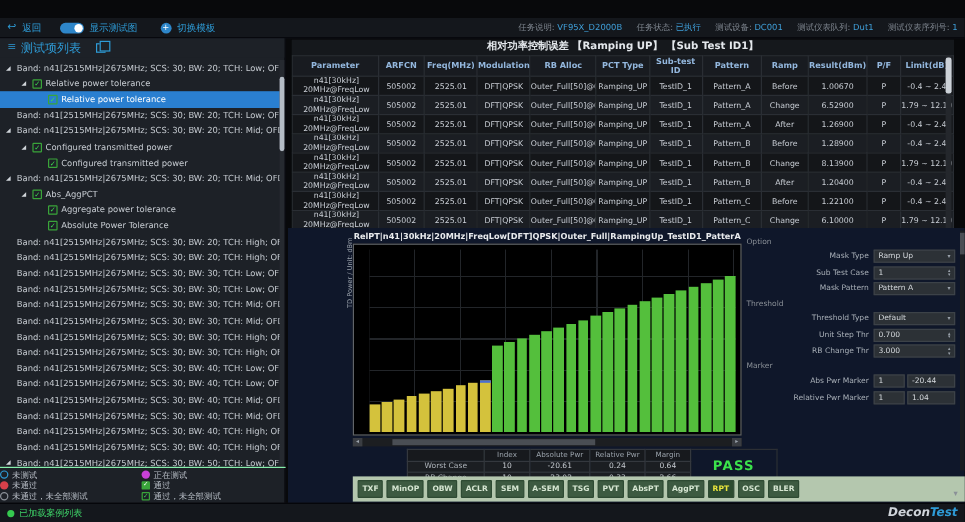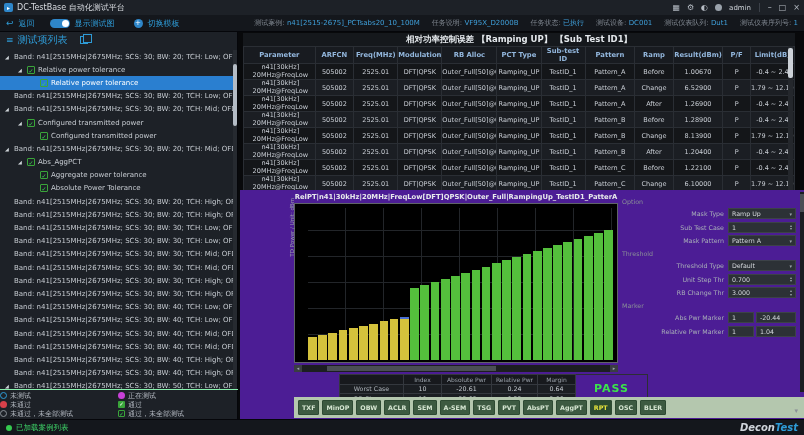--- a/index.html
+++ b/index.html
@@ -78,21 +78,21 @@
   table.main { width:100%; border-collapse:collapse; table-layout:fixed; }
   table.main th { font-size:6.8px; color:#93b7dd; background:#181b20; height:15px; border:1px solid #2a2e34; font-weight:bold; }
   table.main td { font-size:6.5px; color:#c9ced5; text-align:center; height:16px; border:1px solid #2a2e34; overflow:hidden; white-space:nowrap; }
   table.main tr.odd td { background:#141619; }
   table.main tr.even td { background:#1b1e23; }
   td.param { font-size:5.8px; color:#b6bdc5; text-align:left; padding-left:2px; line-height:1.1; }
   .mtable-scroll { position:absolute; right:2px; top:13px; width:5px; height:144px; background:#24272c; }
   .mtable-thumb { position:absolute; left:0; top:2px; width:5px; height:30px; background:#ccd1d7; border-radius:2px; }
 
   
-  .lower { position:absolute; left:240px; top:190px; width:564px; height:229px; background:#4c1d95; }
+  .lower { position:absolute; left:240px; top:190px; width:564px; height:229px; background:#0f172a; }
   .chart-col { position:absolute; left:54px; top:2px; width:324px; }
   .chart-title { font-size:6.8px; font-weight:bold; color:#e8eaec; text-align:center; height:11px; line-height:11px;
     white-space:nowrap; overflow:hidden; }
   .plot { position:relative; width:324px; height:160px; background:#000; border:1px solid #606468; }
   .ylab { position:absolute; left:-3px; top:50%; transform:rotate(-90deg) translateX(50%); transform-origin:left center;
     font-size:5.5px; color:#9aa2ab; white-space:nowrap; }
   .bars { position:absolute; left:13px; right:4px; top:4px; bottom:2px; display:flex; align-items:flex-end; gap:1.5px;
     background-image:
       repeating-linear-gradient(to top, transparent 0 25px, #222529 25px 26px),
       repeating-linear-gradient(to right, transparent 0 37px, #222529 37px 38px); }
@@ -134,49 +134,33 @@
   .m-spacer { flex:1; }
   .scroll-dn { position:absolute; right:6px; bottom:4px; color:#8a9097; font-size:7px; }
   .lower-scroll { position:absolute; right:0px; top:2px; width:4px; height:200px; background:#1a1d21; }
   .lower-thumb { position:absolute; top:2px; left:0; width:4px; height:18px; background:#4a4e54; }
 </style>
 </head>
 <body>
 
 <div id="app">
 
-  <div class="titlebar">
-    <div class="app-icon">▸</div>
-    <div class="app-title">DC-TestBase 自动化测试平台</div>
-    <div class="tb-right">
-      <span class="tb-ic">▦</span>
-      <span class="tb-ic">⚙</span>
-      <span class="tb-ic">◐</span>
-      <span class="avatar"></span>
-      <span class="user">admin</span>
-      <span class="win-sep">|</span>
-      <span class="tb-ic">–</span>
-      <span class="tb-ic">□</span>
-      <span class="tb-ic">×</span>
-    </div>
-  </div>
 
   <div class="toolbar">
     <div class="tbar-left">
       <span class="back-ic">↩</span>
       <span class="back-lb">返回</span>
       <span class="toggle">
           <span class="knob"></span>
         </span>
       <span class="tog-lb">显示测试图</span>
       <span class="add-ic">+</span>
       <span class="sw-lb">切换模板</span>
     </div>
     <div class="tbar-info" id="toolbar-info">
-        <span class="info-pair"><span class="lb">测试案例: </span><span class="vl">n41[2515-2675]_PCTsabs20_10_100M</span></span>
         <span class="info-pair"><span class="lb">任务说明: </span><span class="vl">VF95X_D2000B</span></span>
         <span class="info-pair"><span class="lb">任务状态: </span><span class="vl">已执行</span></span>
         <span class="info-pair"><span class="lb">测试设备: </span><span class="vl">DC001</span></span>
         <span class="info-pair"><span class="lb">测试仪表队列: </span><span class="vl">Dut1</span></span>
         <span class="info-pair"><span class="lb">测试仪表序列号: </span><span class="vl">1</span></span>
       </div>
   </div>
 
   <div class="sidebar">
     <div class="sb-header">

